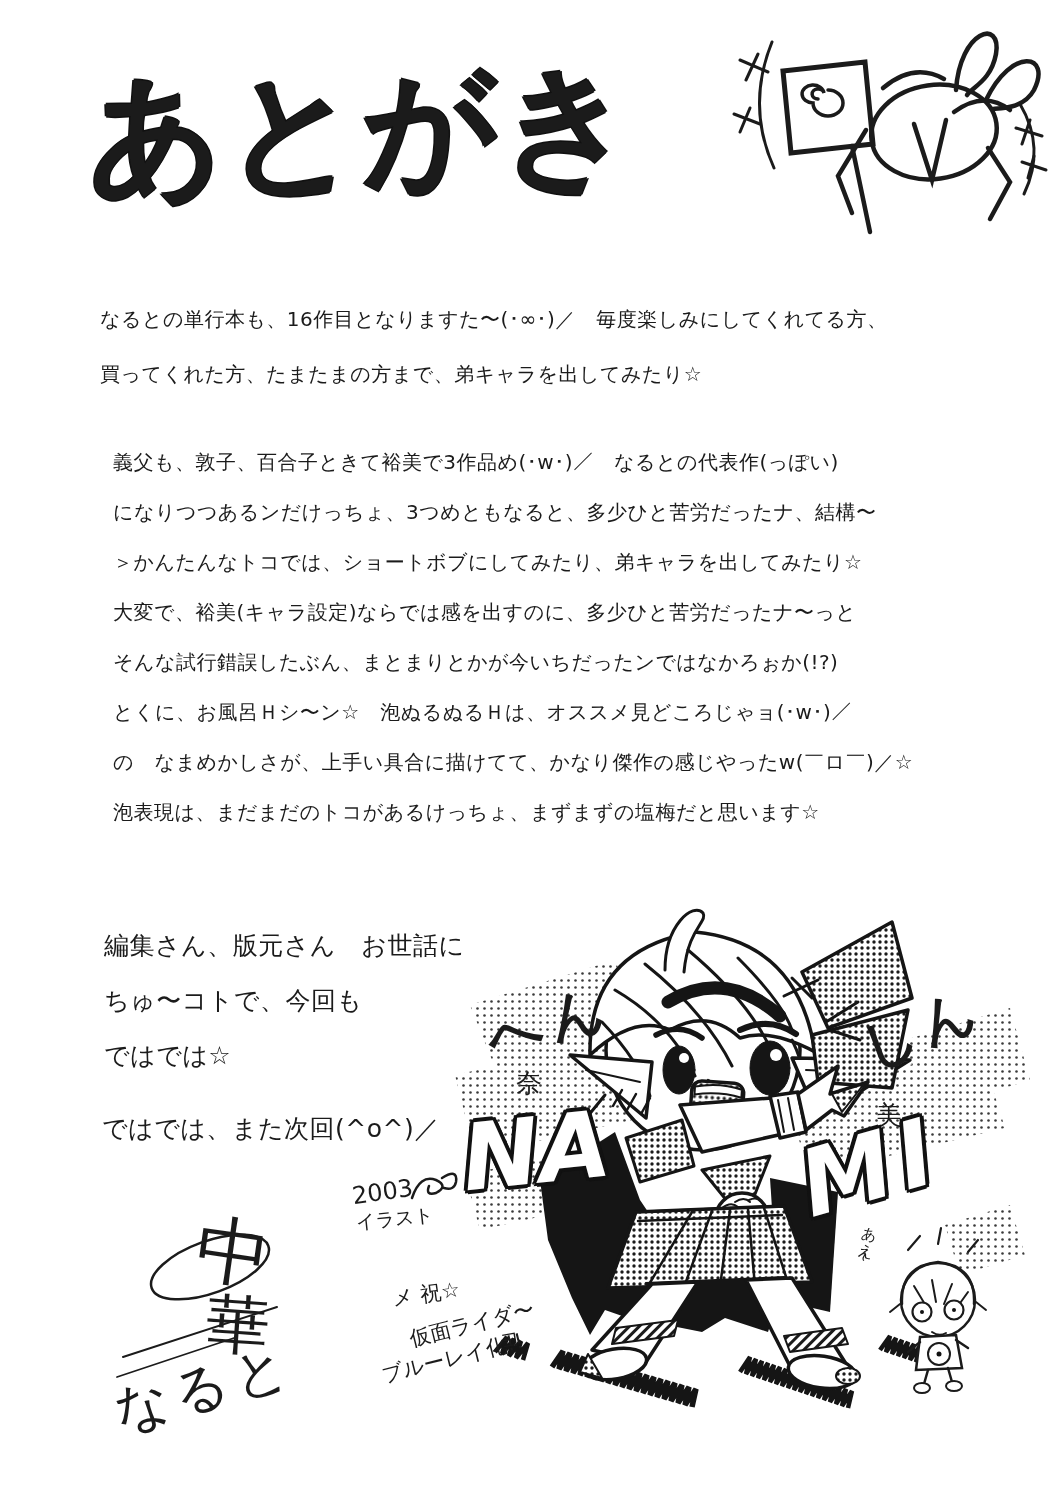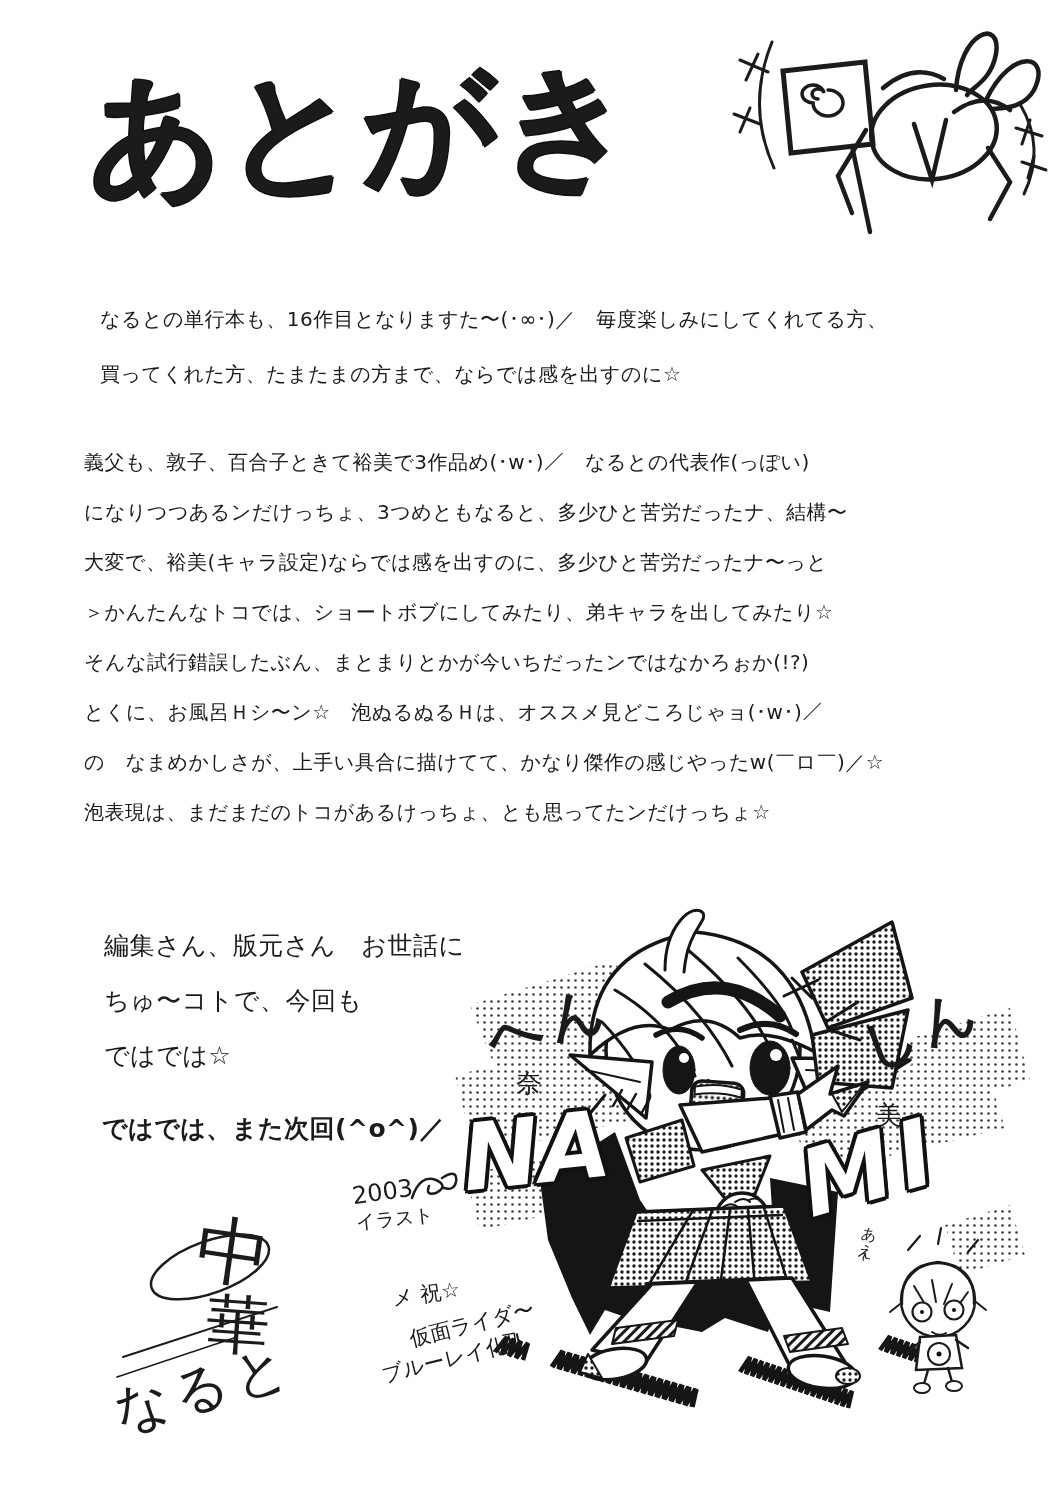--- a/index.html
+++ b/index.html
@@ -41,41 +41,41 @@
       <path d="M292,88 Q318,132 296,178" stroke-width="3"></path>
       <path d="M12,44 l28,12 M30,38 l-12,26" stroke-width="3"></path>
       <path d="M6,98 l26,10 M22,92 l-10,24" stroke-width="3"></path>
       <path d="M288,112 l26,8 M302,104 l-8,24" stroke-width="3"></path>
       <path d="M294,146 l24,8 M306,140 l-6,22" stroke-width="3"></path>
     </g>
   </svg>
 
   <div class="abs body" style="left:100px;top:292px;line-height:55px;">
     <div class="line">なるとの単行本も、16作目となりますた〜(･∞･)／　毎度楽しみにしてくれてる方、</div>
-    <div class="line">買ってくれた方、たまたまの方まで、ならでは感を出すのに☆</div>
+    <div class="line">買ってくれた方、たまたまの方まで、弟キャラを出してみたり☆</div>
   </div>
 
-  <div class="abs body" style="left:84px;top:437px;line-height:50px;">
+  <div class="abs body" style="left:113px;top:437px;line-height:50px;">
     <div class="line">義父も、敦子、百合子ときて裕美で3作品め(･w･)／　なるとの代表作(っぽい)</div>
     <div class="line">になりつつあるンだけっちょ、3つめともなると、多少ひと苦労だったナ、結構〜</div>
+    <div class="line">＞かんたんなトコでは、ショートボブにしてみたり、弟キャラを出してみたり☆</div>
     <div class="line">大変で、裕美(キャラ設定)ならでは感を出すのに、多少ひと苦労だったナ〜っと</div>
-    <div class="line">＞かんたんなトコでは、ショートボブにしてみたり、弟キャラを出してみたり☆</div>
     <div class="line">そんな試行錯誤したぶん、まとまりとかが今いちだったンではなかろぉか(!?)</div>
     <div class="line">とくに、お風呂Ｈシ〜ン☆　泡ぬるぬるＨは、オススメ見どころじゃョ(･w･)／</div>
     <div class="line">の　なまめかしさが、上手い具合に描けてて、かなり傑作の感じやったw(￣ロ￣)／☆</div>
-    <div class="line">泡表現は、まだまだのトコがあるけっちょ、とも思ってたンだけっちょ☆</div>
+    <div class="line">泡表現は、まだまだのトコがあるけっちょ、まずまずの塩梅だと思います☆</div>
   </div>
 
   <div class="abs body" style="left:104px;top:918px;line-height:55px;font-size:25px;">
     <div class="line">編集さん、版元さん　お世話に</div>
     <div class="line">ちゅ〜コトで、今回も</div>
     <div class="line">ではでは☆</div>
   </div>
 
-  <div class="abs body line" style="left:102px;top:1112px;font-size:25px;font-weight:bold;">ではでは、また次回(^o^)／</div>
+  <div class="abs body line" style="left:102px;top:1112px;font-size:25px;">ではでは、また次回(^o^)／</div>
 
   <div class="abs hand-sm" style="left:352px;top:1178px;font-size:24px;transform:rotate(-8deg);">2003</div>
   <svg style="left:408px;top:1164px;" width="56" height="42" viewBox="0 0 56 42">
     <path d="M4,34 q8,-24 24,-18 q13,6 0,13 q-11,3 -7,-7 M34,14 q16,-10 14,4 q-2,9 -12,6" fill="none" stroke="#1b1b1b" stroke-width="2.5" stroke-linecap="round"></path>
   </svg>
   <div class="abs hand-sm" style="left:356px;top:1206px;font-size:19px;transform:rotate(-6deg);">イラスト</div>
 
   <svg style="left:440px;top:880px;" width="617" height="520" viewBox="0 0 617 520">
     <defs>
       <pattern id="pd" width="6" height="6" patternUnits="userSpaceOnUse">

